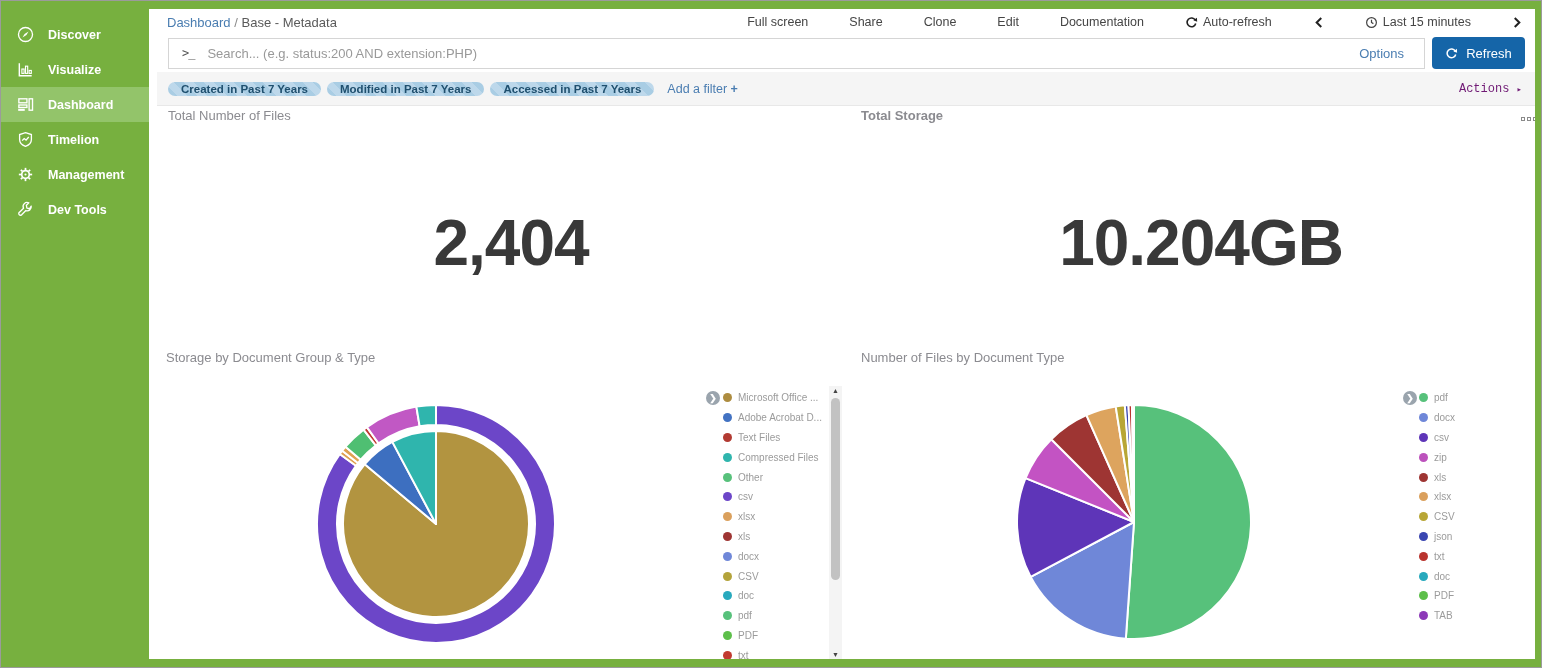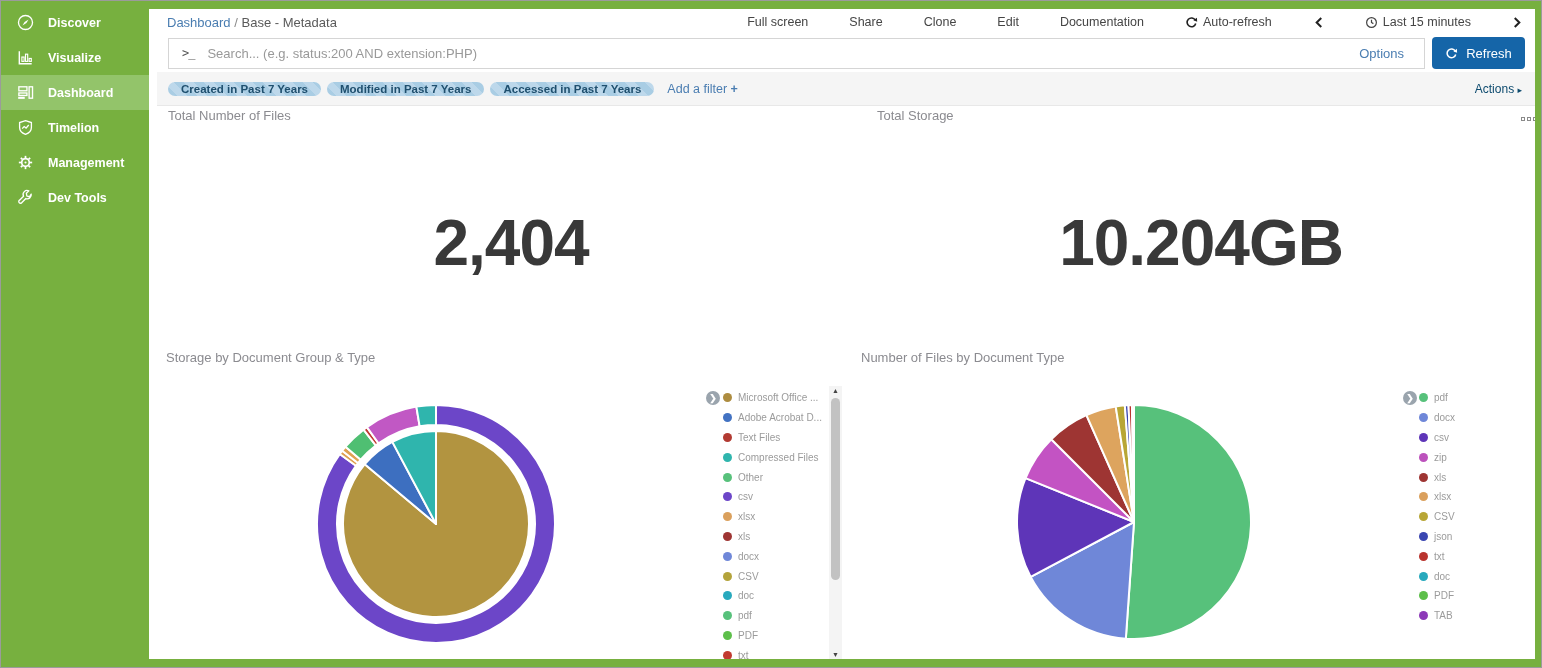--- a/index.html
+++ b/index.html
@@ -3,21 +3,21 @@
 <meta charset="utf-8">
 <style>
   html,body{margin:0;padding:0;background:#e9e9e9;font-family:"Liberation Sans",sans-serif;}
   .screen{position:relative;width:1542px;height:668px;background:#ffffff;border:1px solid #9b9b9b;
           box-sizing:border-box;overflow:hidden;}
   
   .sidebar{position:absolute;left:0;top:0;width:148px;height:100%;background:#77b03f;z-index:3;}
   .strip-top{position:absolute;left:148px;top:0;right:0;height:8px;background:#77b03f;z-index:2;}
   .strip-right{position:absolute;right:0;top:0;width:6px;height:100%;background:#77b03f;z-index:2;}
   .strip-bottom{position:absolute;left:148px;bottom:0;right:0;height:8px;background:#77b03f;z-index:2;}
-  .sb-list{padding-top:4px;}
+  .sb-list{padding-top:16px;}
   .sb-item{display:flex;align-items:center;height:35px;padding-left:15px;gap:13px;color:#ffffff;
            font-size:12.5px;font-weight:700;cursor:pointer;}
   .sb-item.active{background:#93c46a;}
   .sb-icon{width:19px;height:19px;display:inline-flex;}
   .sb-icon svg{width:19px;height:19px;}
   
   .content{position:absolute;left:148px;top:8px;right:6px;bottom:8px;background:#ffffff;z-index:1;margin-left:8px;}
   .crumbrow{display:flex;justify-content:space-between;align-items:center;height:26px;padding:0 12px 0 10px;}
   .breadcrumb{font-size:13px;color:#8a8a8a;}
   .crumb-link{color:#4a7db1;cursor:pointer;}
@@ -35,21 +35,21 @@
   .refresh-btn{width:93px;height:32px;background:#1565a8;color:#fff;border:none;border-radius:4px;
                font-size:13px;font-family:inherit;display:flex;align-items:center;justify-content:center;
                gap:8px;cursor:pointer;}
   .filterbar{display:flex;align-items:center;gap:6px;background:#f5f5f5;height:33px;
              padding:0 13px 0 11px;border-bottom:1px solid #e8e8e8;}
   .pill{height:14px;display:flex;align-items:center;padding:0 13px;border-radius:11px;font-size:11.5px;
         font-weight:700;color:#1f4f6e;cursor:pointer;white-space:nowrap;
         background:repeating-linear-gradient(45deg,#a9cde4 0 7px,#bdd8eb 7px 14px);}
   .add-filter{color:#4a7db1;font-size:12.5px;margin-left:7px;cursor:pointer;}
   .add-filter b{font-weight:700;}
-  .actions-link{margin-left:auto;color:#0c4a6e;font-size:12px;cursor:pointer;}
+  .actions-link{margin-left:auto;color:#701a75;font-size:12px;cursor:pointer;font-family:Liberation Mono, monospace;}
   
   .panel-title{position:absolute;font-size:13px;color:#8b8b90;}
   .metric{position:absolute;height:92px;line-height:92px;text-align:center;font-size:64px;font-weight:700;
           color:#393939;letter-spacing:-1px;}
   .panel-dots{position:absolute;display:flex;gap:2px;cursor:pointer;}
   .panel-dots span{width:4px;height:4px;border:1px solid #8a8a8a;box-sizing:border-box;display:block;}
   .pie-svg{position:absolute;}
   .pie-svg path{cursor:pointer;}
   .legend{position:absolute;}
   .legend-row{display:flex;align-items:center;height:19.8px;gap:6px;cursor:pointer;}
@@ -209,21 +209,21 @@
 
     <div class="filterbar" id="filterbar">
         <span class="pill">Created in Past 7 Years</span>
         <span class="pill">Modified in Past 7 Years</span>
         <span class="pill">Accessed in Past 7 Years</span>
         <span class="add-filter">Add a filter <b>+</b></span>
         <span class="actions-link">Actions <span style="font-size:9px;">▸</span></span>
       </div>
 
     <div class="panel-title" style="left:11px;top:99px;">Total Number of Files</div>
-    <div class="panel-title" style="left:720px;top:99px;">Total Storage</div>
+    <div class="panel-title" style="left:704px;top:99px;font-weight:bold;">Total Storage</div>
     <div class="panel-dots" style="left:1364px;top:108px;">
         <span></span>
         <span></span>
         <span></span>
       </div>
     <div class="panel-title" style="left:9px;top:341px;text-align:center;">Storage by Document Group &amp; Type</div>
     <div class="panel-title" style="left:704px;top:341px;">Number of Files by Document Type</div>
 
     <div class="metric" style="left:9px;top:188px;width:690px;">2,404</div>
     <div class="metric" style="left:704px;top:188px;width:680px;">10.204GB</div>

